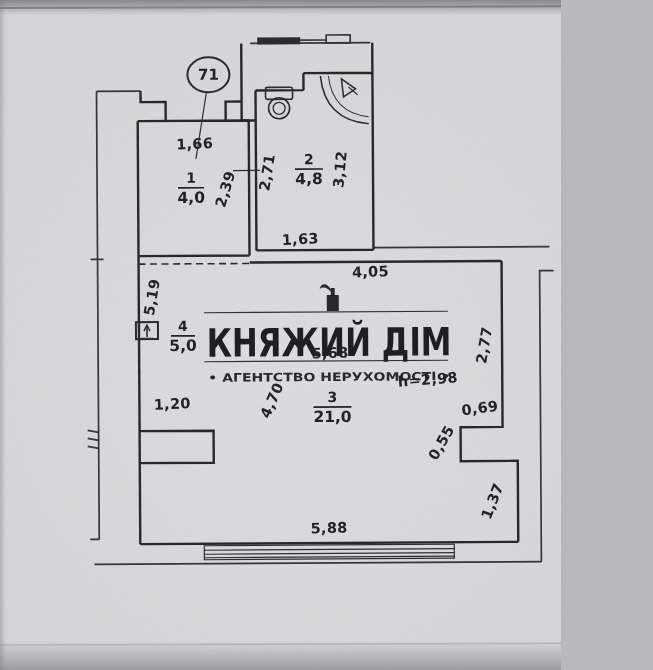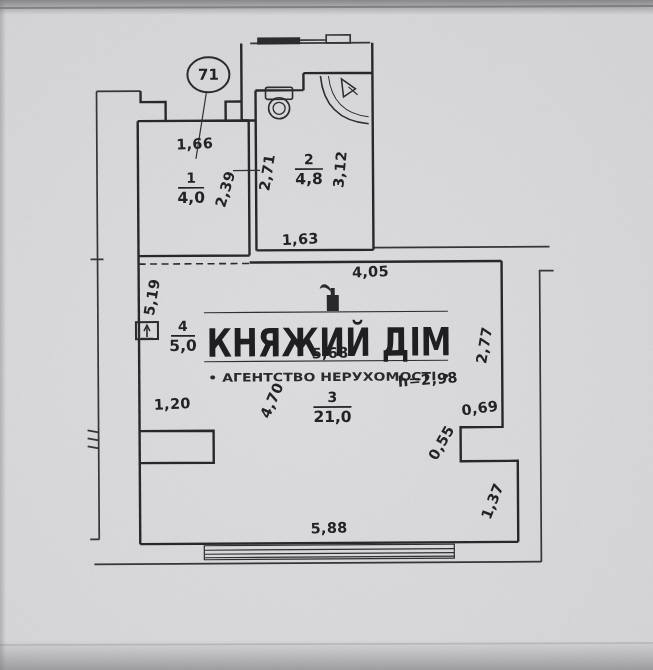--- a/index.html
+++ b/index.html
@@ -1,17 +1,17 @@
 <!DOCTYPE html>
 <html><head>
 <meta charset="utf-8">
 <style>
   html,body { margin:0; padding:0; background:#b9b9bb; }
   .photo {
-    position:relative; width:653px; height:670px; overflow:hidden;
+    position:relative; width:561px; height:670px; overflow:hidden;
     background:#bef264;
     font-family:"DejaVu Sans", sans-serif;
   }
   svg { display:block; }
   .thin   { stroke:#36363a; stroke-width:1.7; fill:none; }
   .wall   { stroke:#28282b; stroke-width:2.4; fill:none; stroke-linejoin:miter; stroke-linecap:butt; }
   .wall2  { stroke:#2b2b2e; stroke-width:2;   fill:none; }
   .fine   { stroke:#2f2f33; stroke-width:1.2; fill:none; }
   .dashedwall { stroke:#2c2c2f; stroke-width:1.6; fill:none; stroke-dasharray:7 4.5; }
   .fixture { stroke:#2d2d30; stroke-width:1.6; fill:none; }

